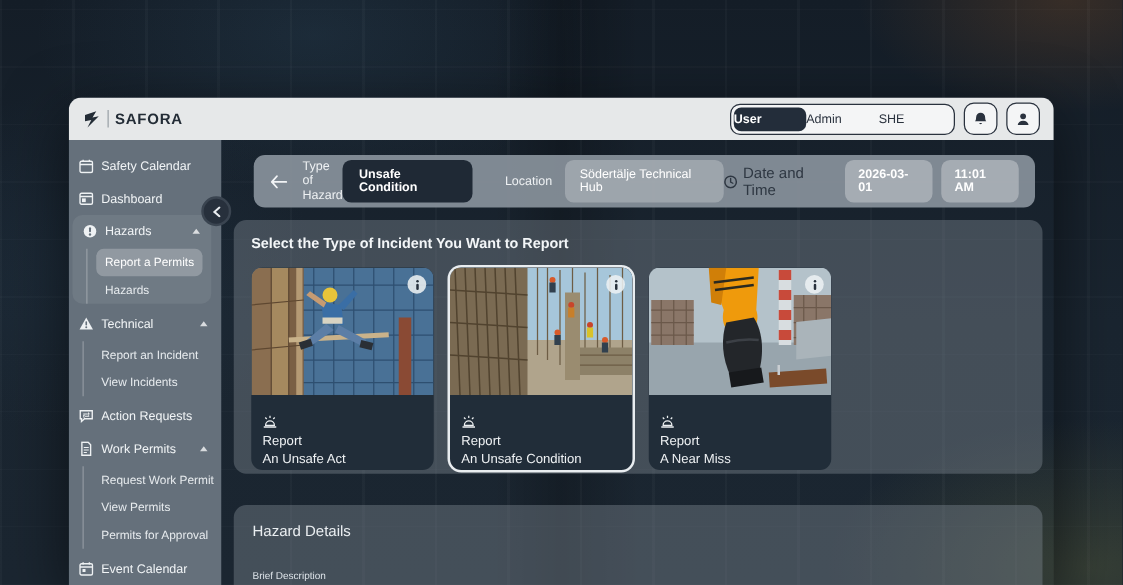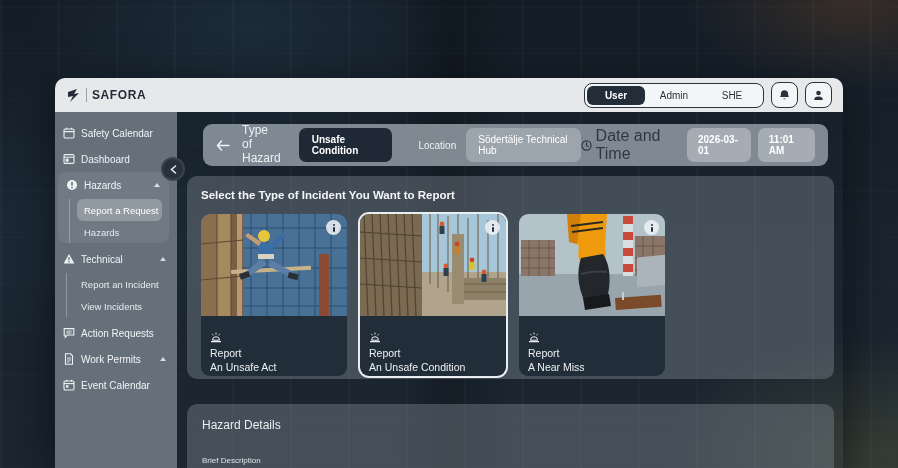--- a/index.html
+++ b/index.html
@@ -26,21 +26,21 @@
 
   
   .app-header { height:34px; background:#e6e8e9; display:flex; align-items:center;
                 padding:0 11px; }
   .logo { display:flex; align-items:center; gap:5px; color:#232c36; }
   .logo .divider { width:1px; height:14px; background:#9aa1a8; }
   .logo .brand { font-size:12px; font-weight:800; letter-spacing:0.6px; color:#232c36; }
   .header-right { margin-left:auto; display:flex; align-items:center; gap:7px; }
   .segmented { display:flex; background:#f4f5f6; border:1px solid #2a323e;
                border-radius:8px; padding:2px; }
-  .seg { width:58px; text-align:center; font-size:10px; color:#2a323e;
+  .seg { width:58px; text-align:left; font-size:10px; color:#2a323e;
          padding:4px 0; border-radius:6px; cursor:pointer; }
   .seg.selected { background:#232d3a; color:#ffffff; font-weight:600; }
   .icon-btn { width:27px; height:26px; border:1.5px solid #2a323e; border-radius:8px;
               background:#f4f5f6; display:flex; align-items:center; justify-content:center; }
 
   
   .app-body { display:flex; height:356px; position:relative; }
 
   .sidebar { width:122px; flex:0 0 122px; background:#65707b; padding:8px 5px 0 0;
              color:#f1f4f6; position:relative; }
@@ -66,28 +66,28 @@
                   color:#e8ecef; display:flex; align-items:center; justify-content:center;
                   font-size:12px; z-index:5; cursor:pointer; }
 
   .content { flex:1; padding:12px 1px 0 10px; }
 
   
   .topbar { margin:0 14px 0 16px; height:42px; background:rgba(136,145,155,0.93);
             border-radius:9px; display:flex; align-items:center; padding:0 13px;
             color:#f2f4f6; }
   .back-arrow { display:flex; margin-right:12px; cursor:pointer; }
-  .field-label2 { font-size:12px; line-height:1.15; color:#eef1f3; margin-right:18px; }
+  .field-label2 { font-size:10px; line-height:1.15; color:#eef1f3; }
   .pill-dark { background:#1f2935; color:#ffffff; font-size:10px; font-weight:600;
                border-radius:7px; padding:6px 13px; cursor:pointer; }
   .loc-label { font-size:10px; margin:0 10px 0 26px; color:#eef1f3; }
   .pill-gray { background:rgba(255,255,255,0.24); color:#ffffff; font-size:10px;
                border-radius:7px; padding:6px 12px; cursor:pointer; }
   .spacer { flex:1; }
-  .dt-label { display:flex; align-items:center; gap:4px; font-size:16px; color:#2e3742;
+  .dt-label { display:flex; align-items:center; gap:4px; font-size:12px; color:#2e3742;
               margin-right:9px; }
   .pill-date { background:rgba(255,255,255,0.30); color:#ffffff; font-size:10px;
                font-weight:600; border-radius:7px; padding:6px 11px; margin-left:7px;
                cursor:pointer; }
 
   
   .section { margin:10px 8px 0 0; background:rgba(126,136,146,0.42); border-radius:10px; }
   .section1 { height:203px; padding:13px 14px; }
   .sec-title { font-size:11.5px; font-weight:700; color:#f3f6f8; }
   .cards { display:flex; gap:13px; margin-top:13px; }
@@ -188,21 +188,21 @@
             <svg width="12" height="12" viewBox="0 0 12 12">
                 <circle cx="6" cy="6" r="5" fill="#eef1f3"></circle>
                 <rect x="5.2" y="2.8" width="1.6" height="4" rx="0.8" fill="#65707b"></rect>
                 <circle cx="6" cy="8.6" r="0.95" fill="#65707b"></circle>
               </svg>
           </span>
           <span class="lbl">Hazards</span>
           <span class="caret"></span>
         </div>
         <div class="sublist">
-          <div class="sub-item selected">Report a Request</div>
+          <div class="sub-item selected">Report a Permits</div>
           <div class="sub-item">Hazards</div>
         </div>
       </div>
 
       <div class="group">
         <div class="nav-item">
           <span class="ic">
             <svg width="12" height="12" viewBox="0 0 12 12">
                 <path d="M6 1 L11.4 10.6 H0.6 Z" fill="#eef1f3"></path>
                 <rect x="5.35" y="4" width="1.3" height="3.3" rx="0.6" fill="#65707b"></rect>
@@ -233,20 +233,25 @@
           <span class="ic">
             <svg width="12" height="12" viewBox="0 0 12 12">
                 <path d="M2.5 0.8 h5 l2 2 v8.4 h-7 Z" fill="none" stroke="#eef1f3" stroke-width="1.1"></path>
                 <line x1="4" y1="5" x2="8" y2="5" stroke="#eef1f3" stroke-width="0.9"></line>
                 <line x1="4" y1="7" x2="8" y2="7" stroke="#eef1f3" stroke-width="0.9"></line>
                 <line x1="4" y1="9" x2="6.5" y2="9" stroke="#eef1f3" stroke-width="0.9"></line>
               </svg>
           </span>
           <span class="lbl">Work Permits</span>
           <span class="caret"></span>
+        </div>
+        <div class="sublist">
+          <div class="sub-item">Request Work Permit</div>
+          <div class="sub-item">View Permits</div>
+          <div class="sub-item">Permits for Approval</div>
         </div>
       </div>
 
       <div class="nav-item">
         <span class="ic">
           <svg width="12" height="12" viewBox="0 0 12 12">
               <rect x="1" y="2" width="10" height="9" rx="1.2" fill="none" stroke="#eef1f3" stroke-width="1.1"></rect>
               <line x1="1" y1="4.6" x2="11" y2="4.6" stroke="#eef1f3" stroke-width="1.1"></line>
               <line x1="3.5" y1="0.8" x2="3.5" y2="2.6" stroke="#eef1f3" stroke-width="1.1"></line>
               <line x1="8.5" y1="0.8" x2="8.5" y2="2.6" stroke="#eef1f3" stroke-width="1.1"></line>

